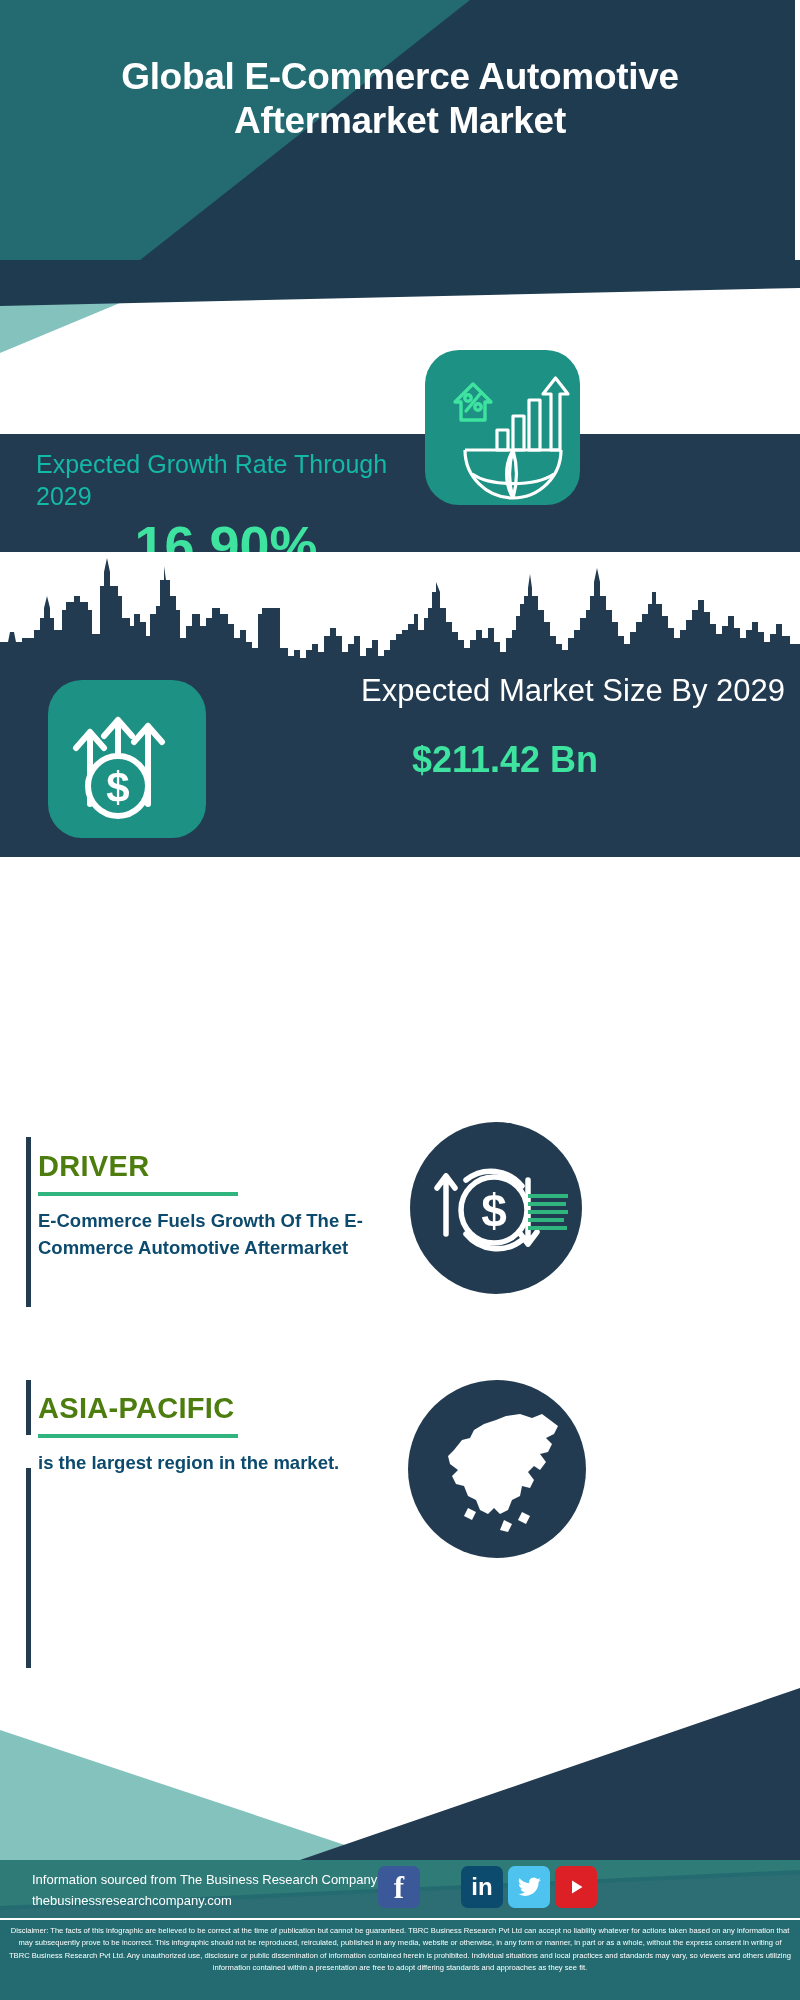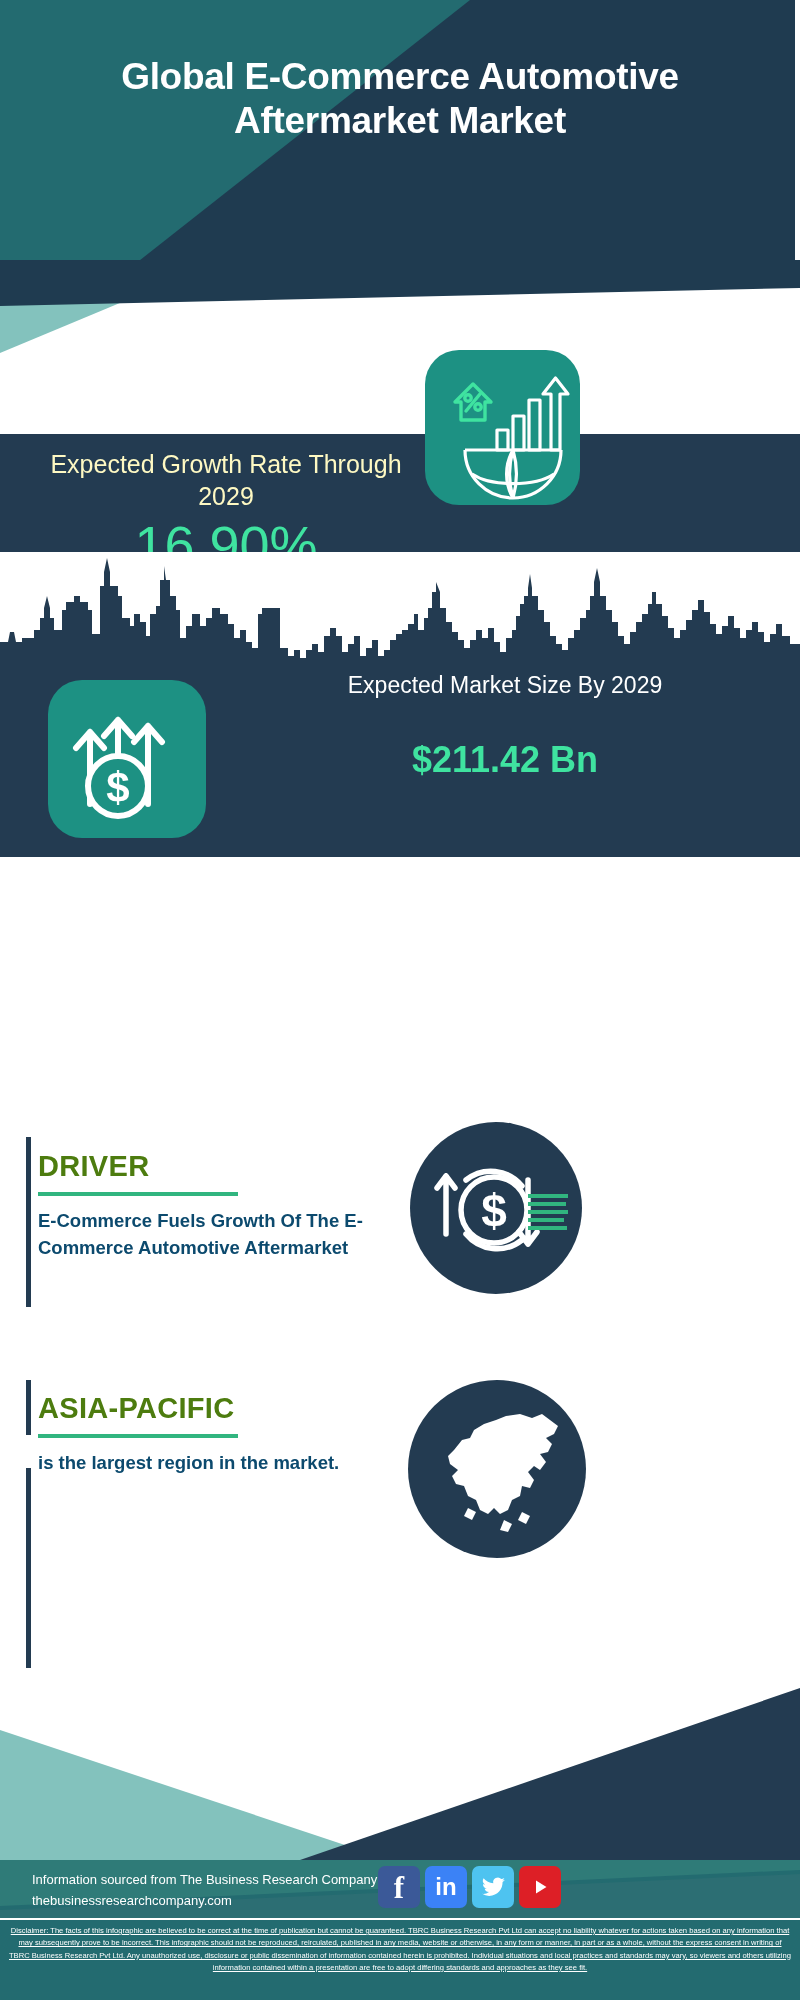--- a/index.html
+++ b/index.html
@@ -68,33 +68,32 @@
   .growth {
     position: absolute;
     left: 0; top: 434px;
     width: 800px; height: 118px;
     background: #233b51;
   }
   .growth-text {
     position: absolute;
     left: 36px; top: 14px;
     width: 380px;
-    text-align: center;
-    color: #fef9c3;
+    color: #14b8a6;
     font-size: 25px;
     line-height: 1.28;
   }
   .growth-value {
     position: absolute;
     left: 36px; top: 84px;
     width: 380px;
     text-align: center;
     color: #3fe3a0;
     font-size: 54px;
-    font-weight: normal;
+    font-weight: bold;
     line-height: 1;
   }
   .growth-icon {
     position: absolute;
     left: 425px; top: 350px;
     width: 155px; height: 155px;
     background: #1d9183;
     border-radius: 34px;
     z-index: 4;
   }
@@ -111,23 +110,23 @@
   .skyline-base {
     position: absolute;
     left: 0; top: 118px;
     width: 800px; height: 187px;
     background: #233b51;
   }
   .msize-text {
     position: absolute;
     left: 225px; top: 1px;
     width: 560px;
-    text-align: center;
+    text-align: right;
     color: #ffffff;
-    font-size: 23px;
+    font-size: 31px;
     line-height: 1.28;
   }
   .msize-value {
     position: absolute;
     left: 225px; top: 72px;
     width: 560px;
     text-align: center;
     color: #3fe3a0;
     font-size: 36px;
     font-weight: bold;
@@ -233,39 +232,38 @@
   }
   .soc {
     width: 42px; height: 42px;
     border-radius: 7px;
     display: flex;
     align-items: center;
     justify-content: center;
     color: #ffffff;
   }
   .soc-fb { background: #3b5998; }
-  .soc-li { background: #3b82f6; }
+  .soc-li { background: #0c4a6e; margin-left: 36px; }
   .soc-tw { background: #4ec3f0; }
   .soc-yt { background: #dd1f26; }
   .soc-fb span { font-size: 31px; font-weight: bold; font-family: "Liberation Serif", serif; line-height: 1; }
   .soc-li span { font-size: 24px; font-weight: bold; line-height: 1; }
 
   
   .disclaimer {
     position: absolute;
     left: 0; top: 1918px;
     width: 800px; height: 82px;
     background: #236b70;
     border-top: 2px solid #ffffff;
     color: #ffffff;
     font-size: 7.6px;
     line-height: 1.62;
     text-align: center;
     padding: 5px 8px 0 8px;
-    text-decoration: underline;
   }
 </style>
 </head>
 <body>
 
 <div class="page">
 
   <div class="header">
     <div class="header-teal"></div>
     <div class="header-title">Global E-Commerce Automotive Aftermarket Market</div>

